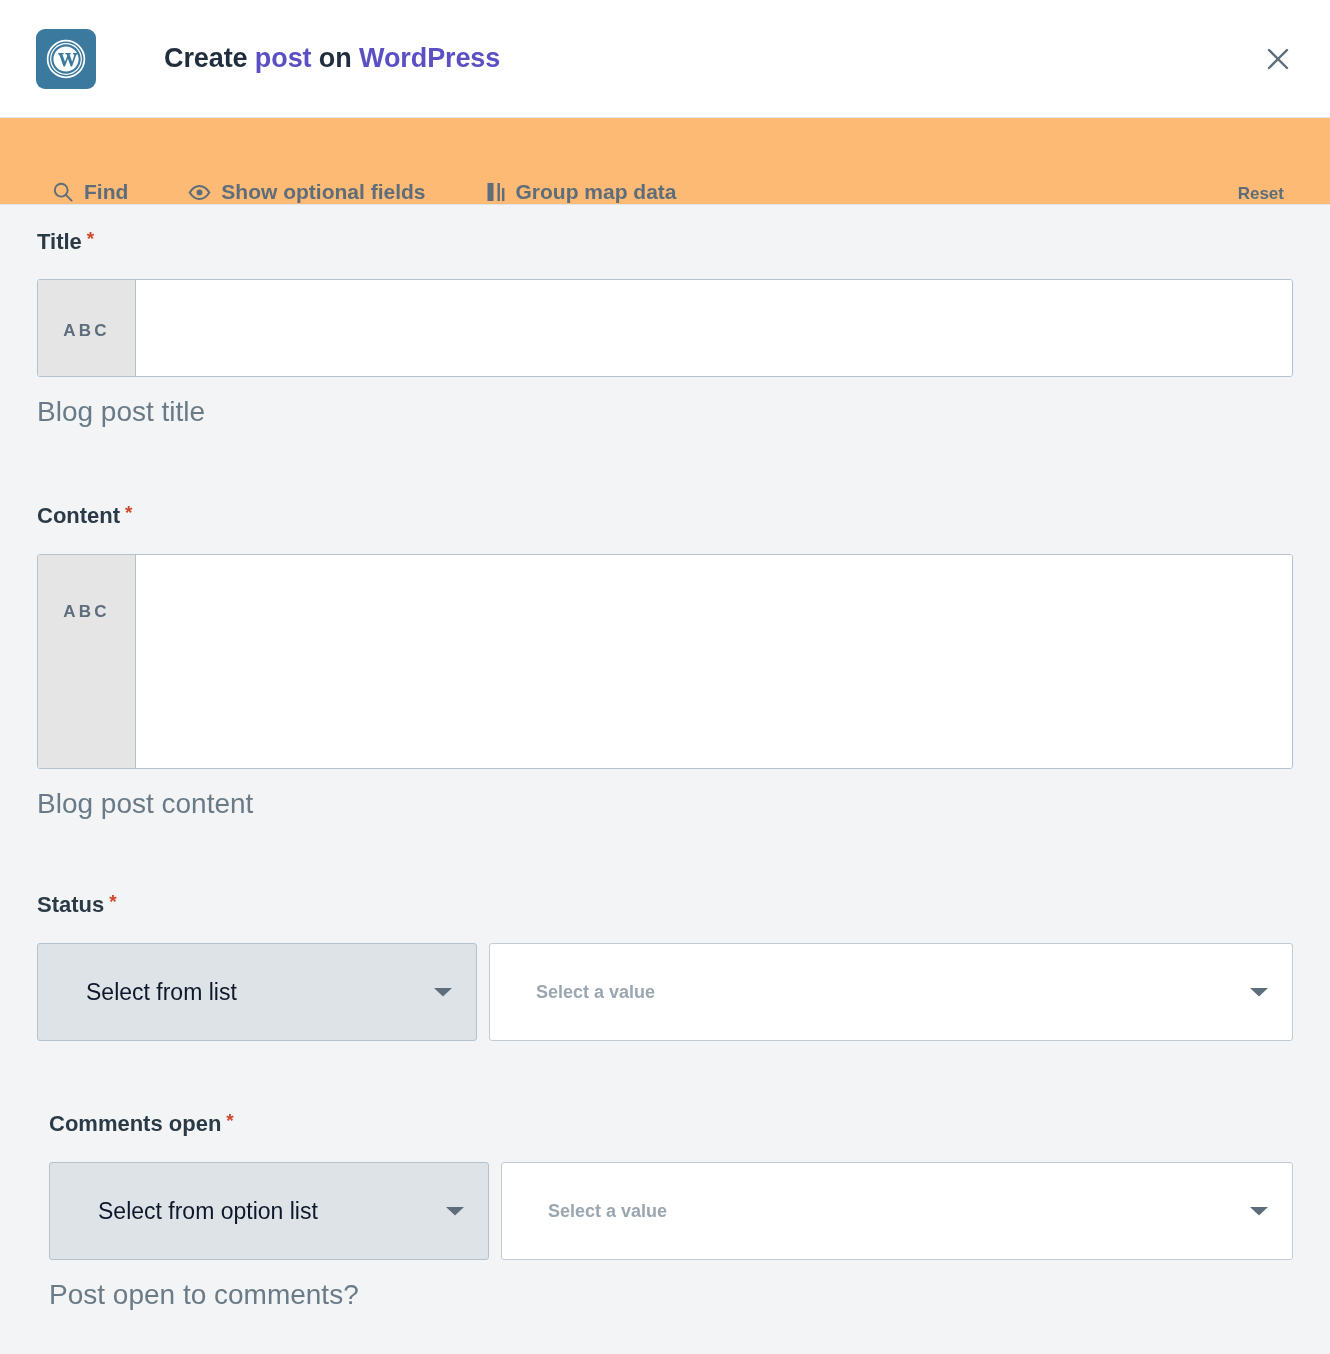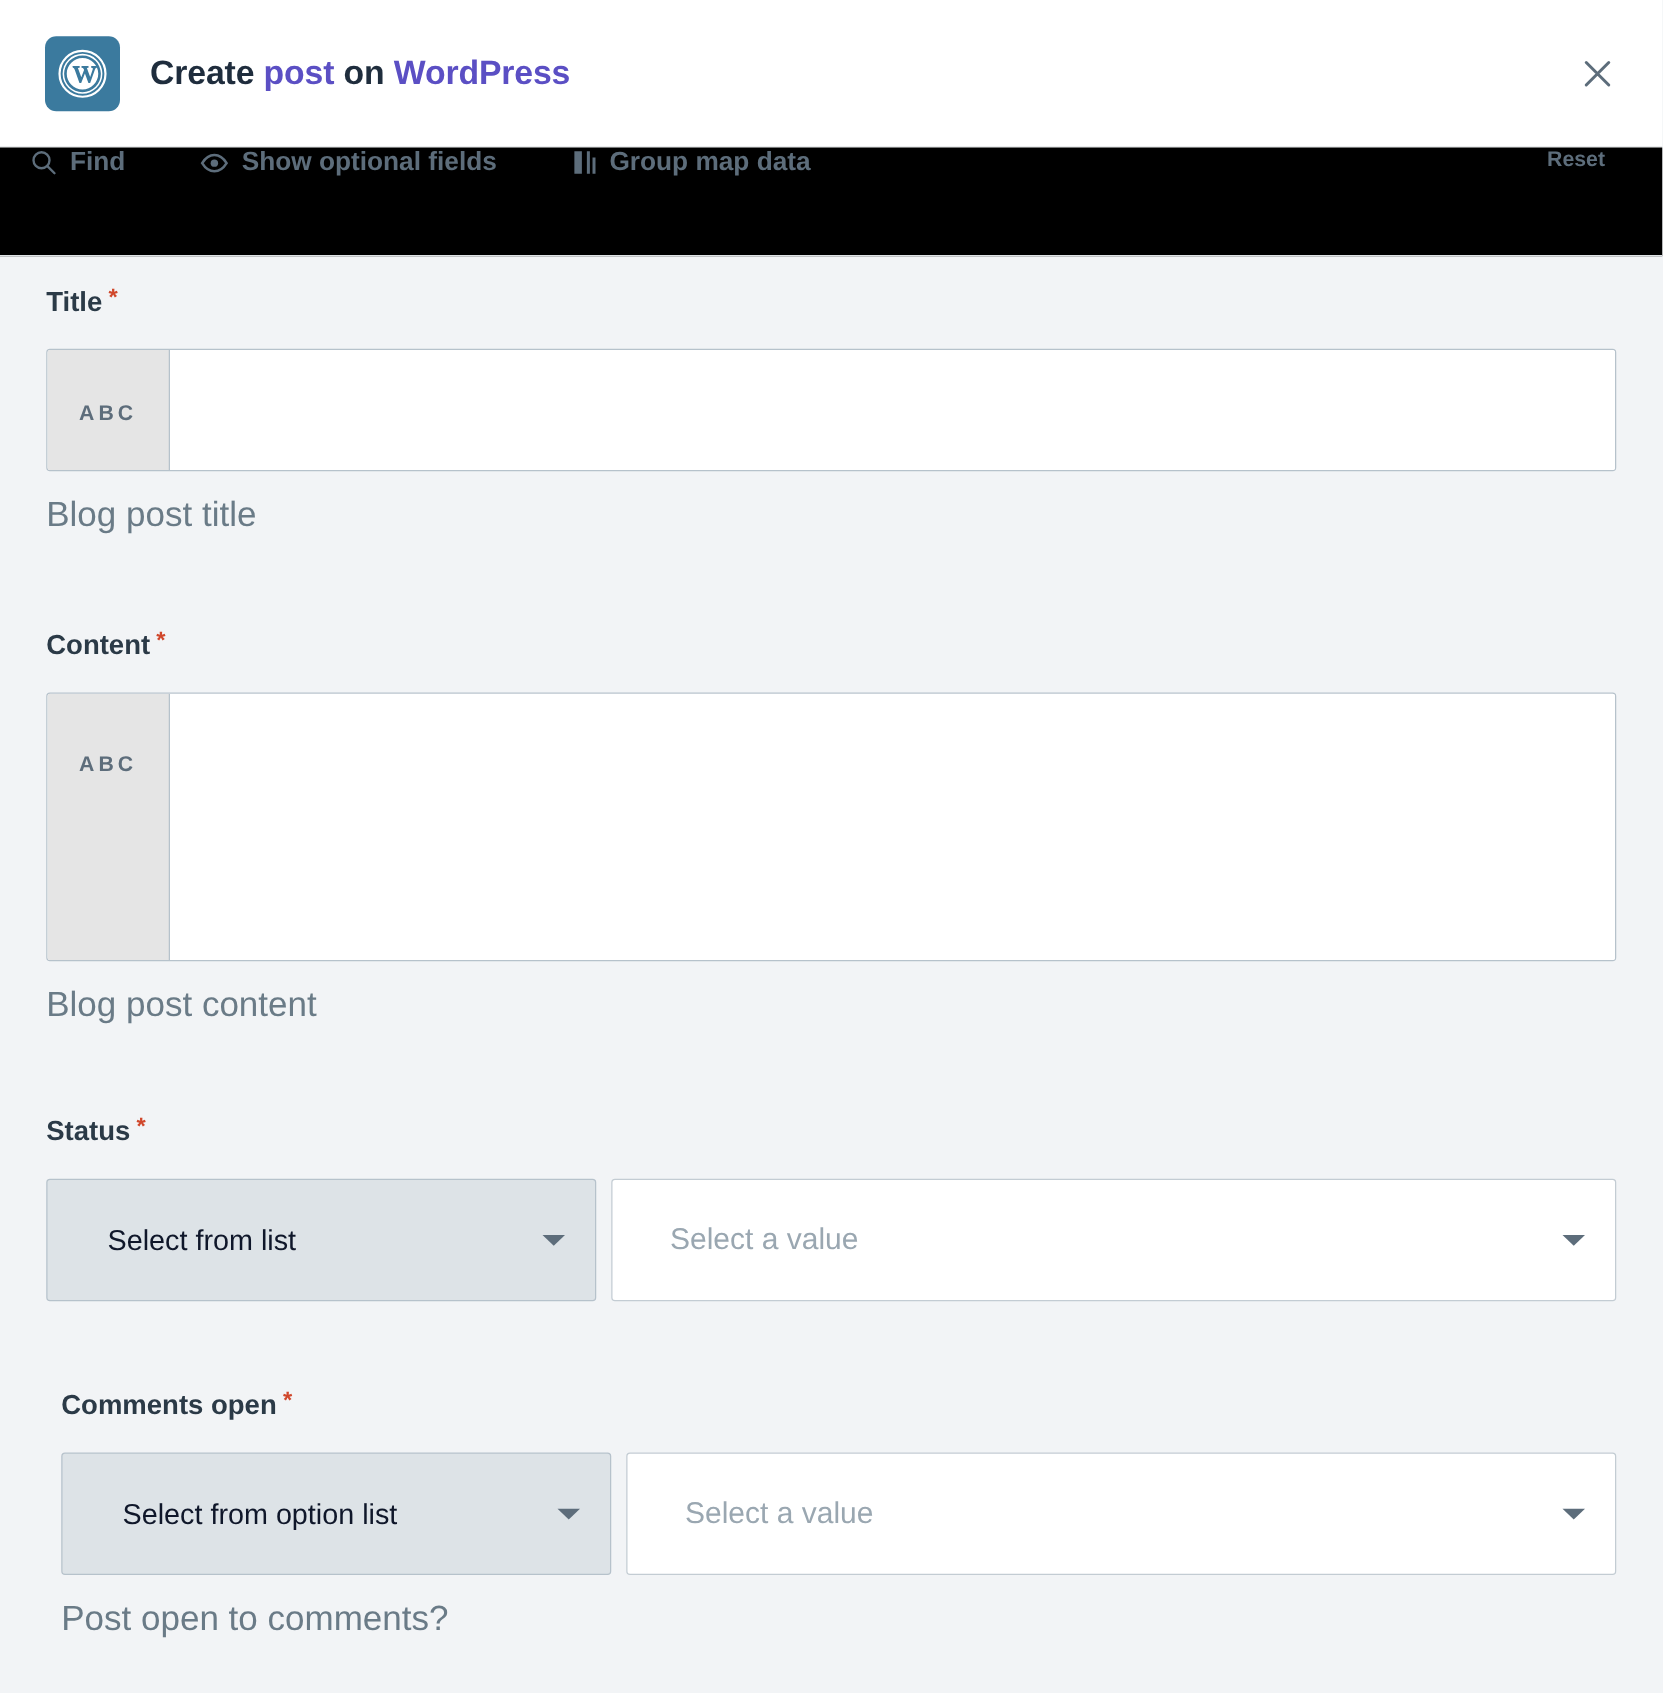--- a/index.html
+++ b/index.html
@@ -18,20 +18,21 @@
 
   
   .modal-header {
     height: 118px;
     background: #ffffff;
     border-bottom: 1px solid #e3e6e8;
     display: flex;
     align-items: center;
     padding: 0 26px 0 36px;
     position: relative;
+    gap: 44px;
   }
   .app-logo {
     width: 60px;
     height: 60px;
     border-radius: 9px;
     background: #3b7a9e;
     display: flex;
     align-items: center;
     justify-content: center;
     flex: 0 0 auto;
@@ -55,25 +56,25 @@
     height: 44px;
     display: flex;
     align-items: center;
     justify-content: center;
     cursor: pointer;
   }
 
   
   .toolbar {
     height: 87px;
-    background: #000000;
+    background: #fdba74;
     border-bottom: 1px solid #dfe3e6;
     display: flex;
-    align-items: flex-start;
-    padding: 0 36px 0 24px;
+    align-items: flex-end;
+    padding: 0 36px 0 52px;
     position: relative;
   }
   .tool-item {
     display: flex;
     align-items: center;
     gap: 10px;
     margin-right: 60px;
     cursor: pointer;
     color: #5d6d7b;
     font-size: 21px;
@@ -182,23 +183,24 @@
     height: 98px;
     background: #ffffff;
     border: 1px solid #c3ccd3;
     border-radius: 3px;
     display: flex;
     align-items: center;
     padding: 0 22px 0 46px;
     cursor: pointer;
   }
   .select-right-label {
-    font-size: 24px;
+    font-size: 18px;
     color: #9aa7b1;
     white-space: nowrap;
+    font-weight: bold;
   }
   .caret {
     margin-left: auto;
     flex: 0 0 auto;
     display: flex;
     align-items: center;
   }
 </style>
 </head>
 <body>

